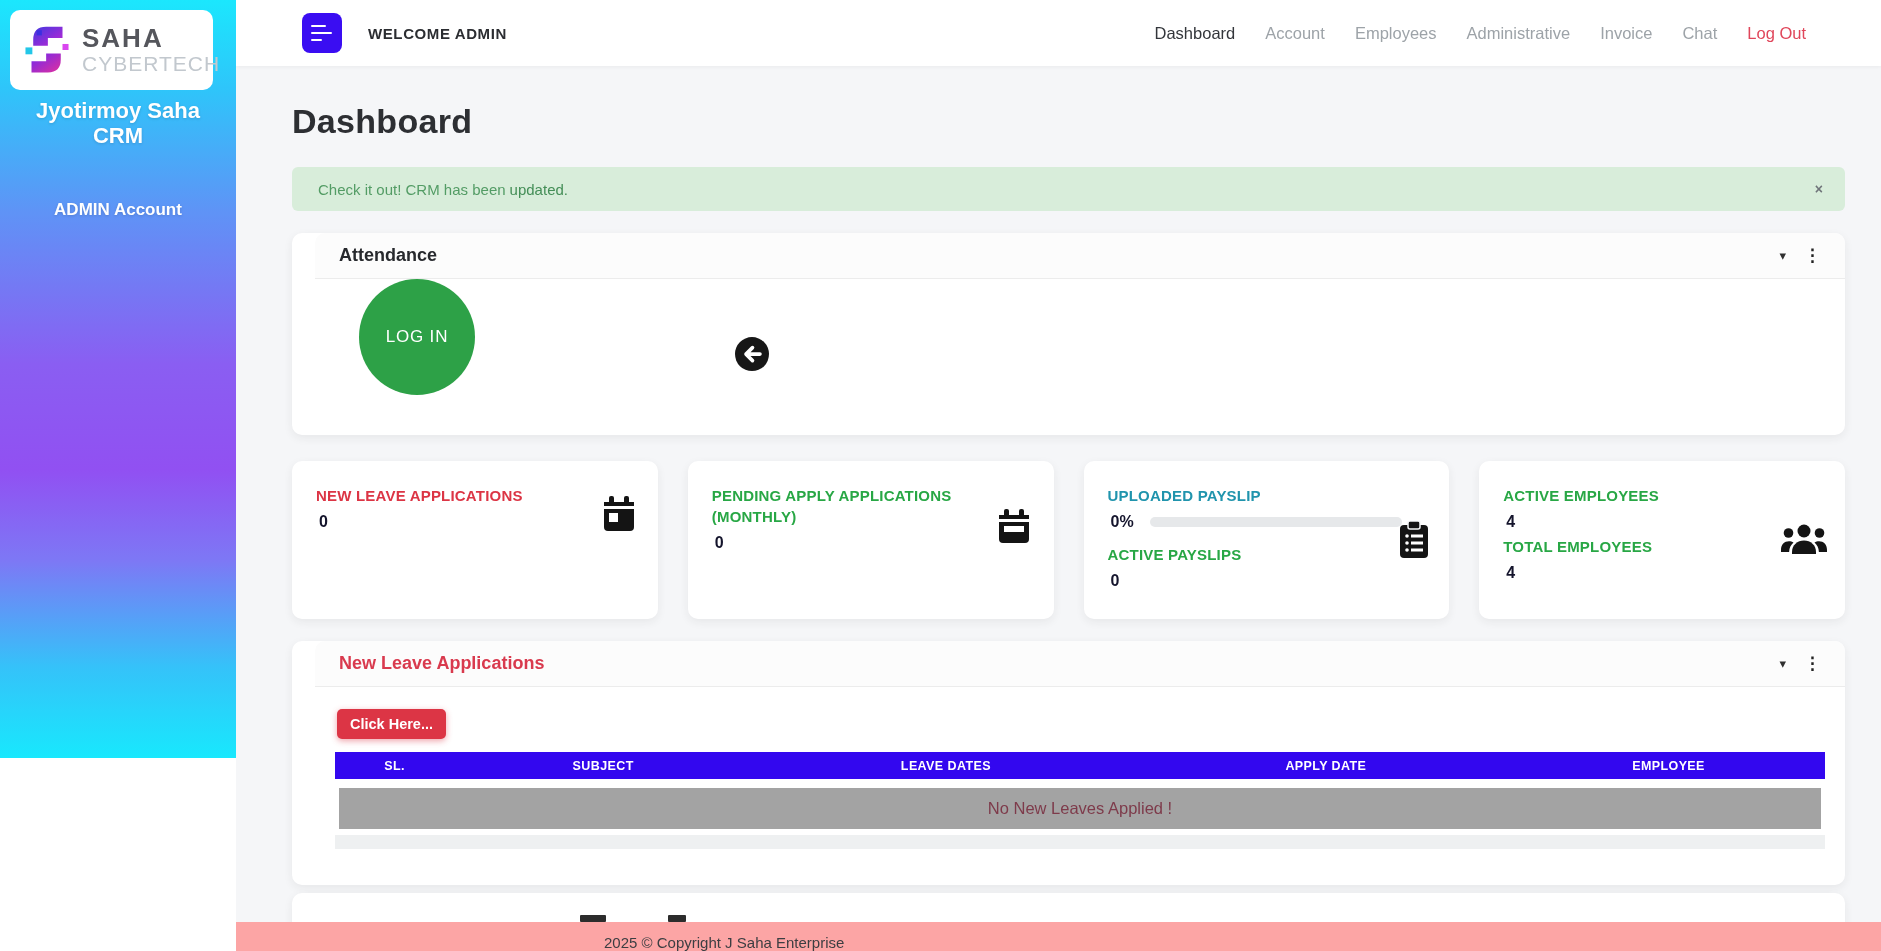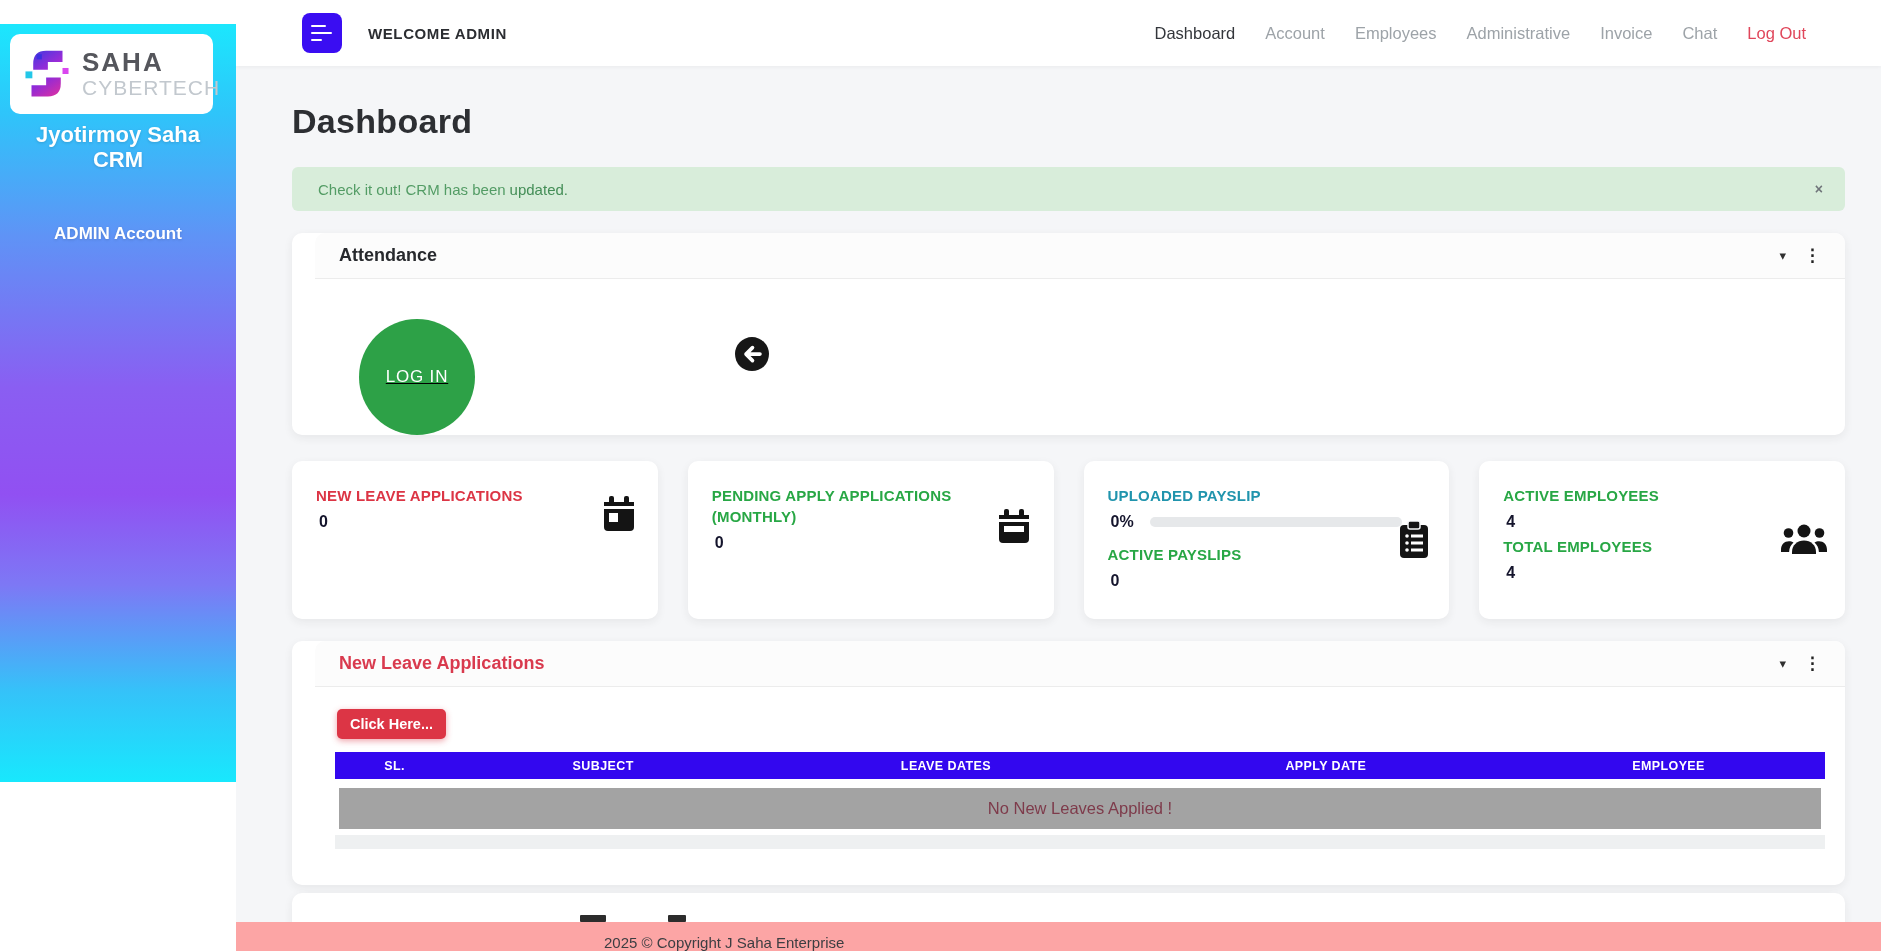--- a/index.html
+++ b/index.html
@@ -5,21 +5,20 @@
   * { box-sizing: border-box; margin: 0; padding: 0; }
   html,body { width: 1881px; height: 951px; overflow: hidden; }
   body { font-family: "Liberation Sans", sans-serif; background: #ffffff; }
   .app { display: flex; width: 1881px; height: 951px; }
 
   
   .sidebar {
     position: relative; width: 236px; height: 758px; flex: 0 0 236px;
     background: linear-gradient(180deg, #1be7fd 0%, #2fc4fa 12%, #5f93f6 28%,
                 #8a5ef2 48%, #9150f2 62%, #7d78f5 74%, #35c2f9 88%, #18e8fd 100%);
-    margin-top: 24px;
   }
   .logo-box {
     position: absolute; left: 10px; top: 10px; width: 203px; height: 80px;
     background: #fff; border-radius: 10px; display: flex; align-items: center; padding: 8px;
   }
   .logo-mark { width: 58px; height: 62px; flex: 0 0 58px; }
   .logo-text { margin-left: 6px; line-height: 1.05; }
   .logo-line1 { font-size: 26px; font-weight: 700; color: #55565c; letter-spacing: 2px; }
   .logo-line2 { font-size: 21px; font-weight: 400; color: #c2c8ce; letter-spacing: 1px; }
   .sidebar-title {
@@ -72,21 +71,21 @@
     background: #fcfcfc; border-bottom: 1px solid #ececec; border-radius: 10px 10px 0 0;
   }
   .card-title { font-size: 18px; font-weight: 700; color: #27292d; }
   .card-title.red { color: #d93a4e; }
   .card-tools { margin-left: auto; display: flex; align-items: center; }
   .caret-icon { font-size: 13px; color: #2f2f2f; cursor: pointer; line-height: 1; }
   .kebab-icon { margin-left: 18px; font-size: 17px; font-weight: 900; color: #222; cursor: pointer; line-height: 1; }
 
   
   .attendance-card { margin-top: 22px; }
-  .attendance-body { position: relative; height: 156px; display: flex; align-items: flex-end; padding: 0 28px; text-decoration: underline; }
+  .attendance-body { position: relative; height: 156px; display: flex; align-items: flex-start; padding: 0 28px; }
   .login-circle {
     width: 116px; height: 116px; border-radius: 50%; background: #2da147; border: none; cursor: pointer;
     color: #fff; font-size: 17px; letter-spacing: .8px; margin-left: 16px;
     display: flex; align-items: center; justify-content: center; font-family: "Liberation Sans", sans-serif;
   }
   .att-arrow { position: absolute; left: 419px; top: 50%; transform: translateY(-58%); width: 36px; height: 36px; cursor: pointer; }
   .att-text { position: absolute; left: 678px; top: 50%; transform: translateY(-50%); }
   .att-date { font-size: 17px; color: #55585c; }
   .att-note { margin-top: 7px; font-size: 14.5px; font-style: italic; color: #e0525f; }
 

